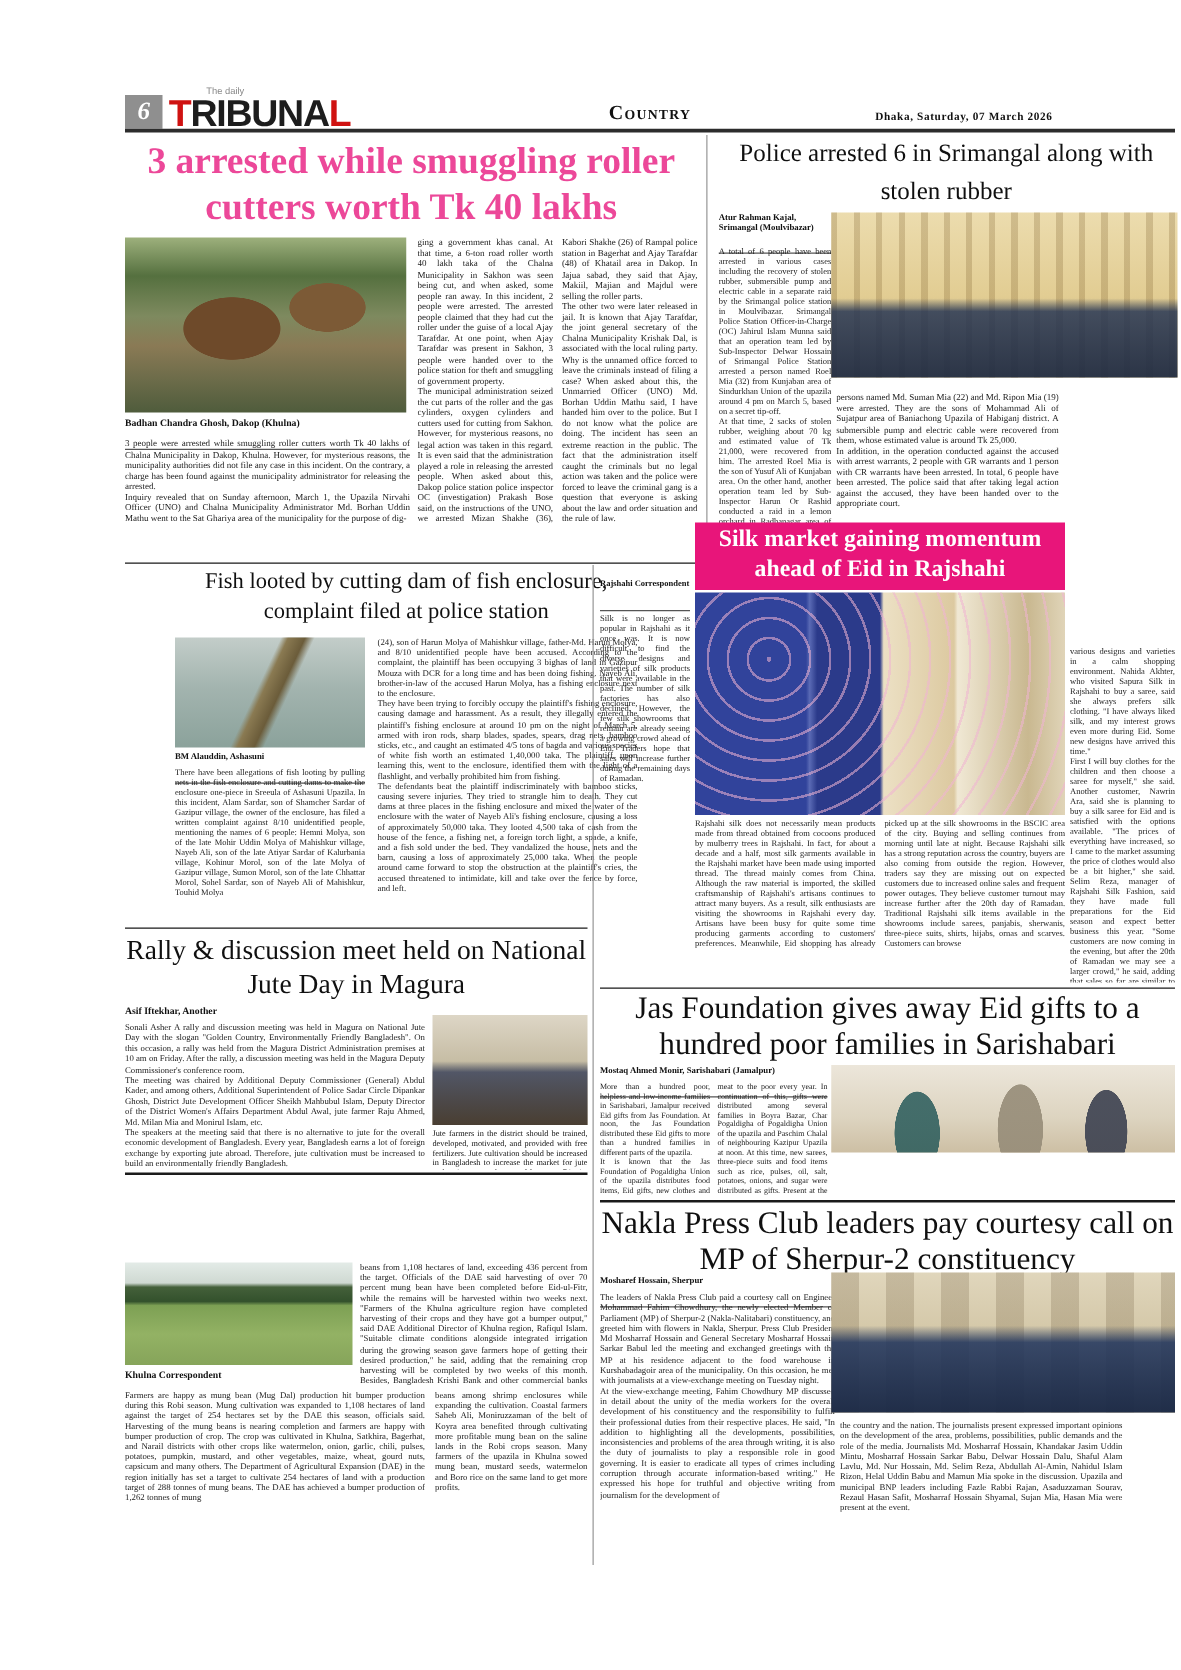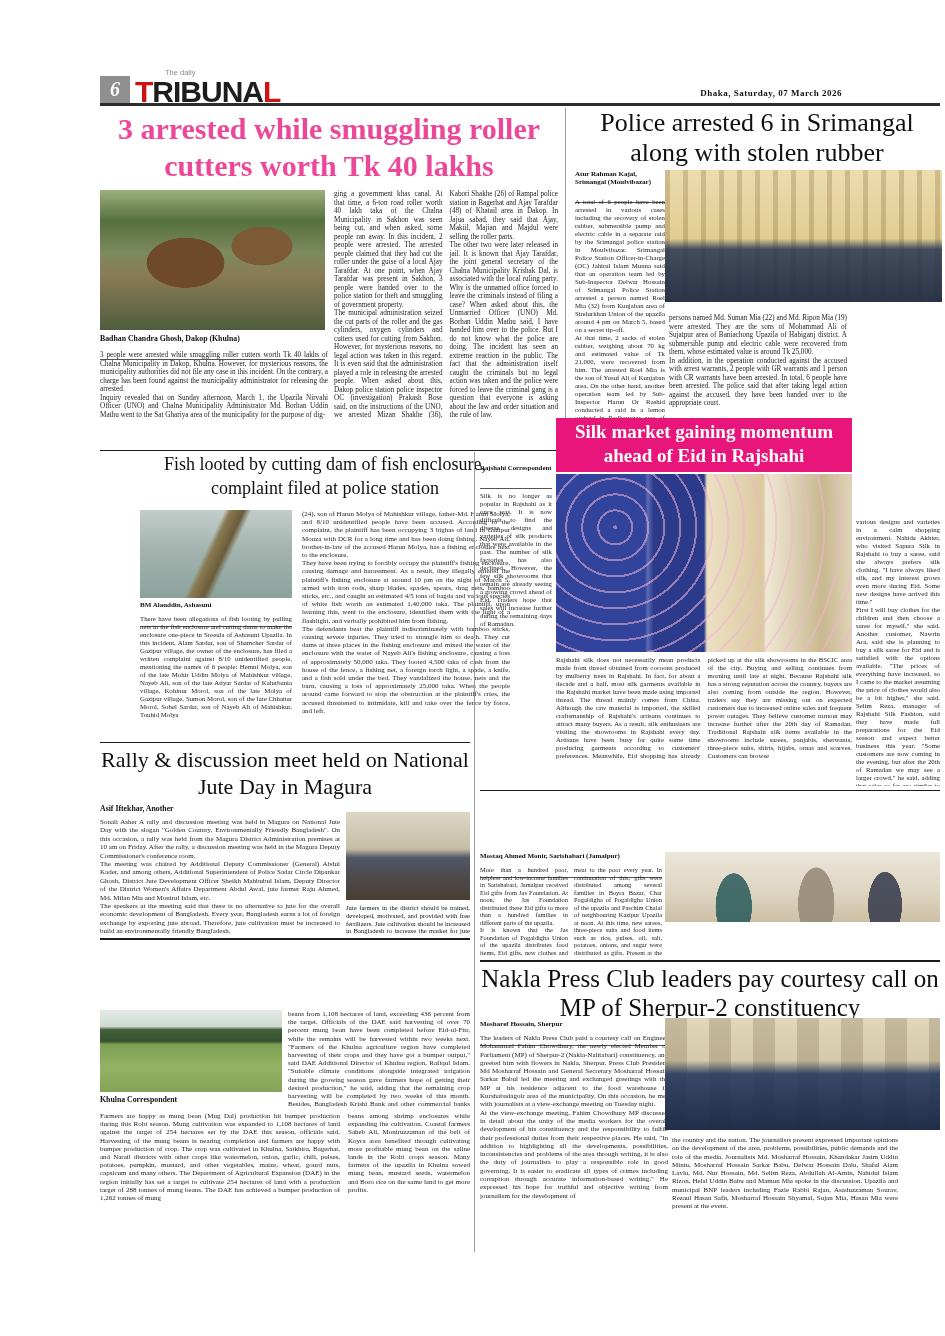--- a/index.html
+++ b/index.html
@@ -70,38 +70,39 @@
 </head>
 <body>
 
 <div class="sheet">
 
   <div class="abs pgnum">6</div>
   <div class="abs brand">
     <span class="brand-small">The daily</span>
     <div class="brand-word"><span class="red">T</span><span>RIBUNA</span><span class="red">L</span></div>
   </div>
+  <div class="abs section"><span>Country</span></div>
   <div class="abs dateline">Dhaka, Saturday, 07 March 2026</div>
   <div class="abs toprule"></div>
 
   <div class="abs" style="left:100px;top:110px;width:458px;height:339px;">
     <h1 class="hl hl-red" style="font-size:30px;line-height:37px;">3 arrested while smuggling roller cutters worth Tk 40 lakhs</h1>
     <div class="abs ph ph-roller" style="left:0;top:80px;width:225px;height:140px;"></div>
     <div class="abs byline" style="left:0;top:224px;width:225px;">Badhan Chandra Ghosh, Dakop (Khulna)</div>
     <div class="abs bt" style="left:0;top:241px;width:228px;height:98px;">3 people were arrested while smuggling roller cutters worth Tk 40 lakhs of Chalna Municipality in Dakop, Khulna. However, for mysterious reasons, the municipality authorities did not file any case in this incident. On the contrary, a charge has been found against the municipality administrator for releasing the arrested.
 Inquiry revealed that on Sunday afternoon, March 1, the Upazila Nirvahi Officer (UNO) and Chalna Municipality Administrator Md. Borhan Uddin Mathu went to the Sat Ghariya area of the municipality for the purpose of dig-</div>
     <div class="abs bt twocol" style="left:234px;top:80px;width:224px;height:259px;">ging a government khas canal. At that time, a 6-ton road roller worth 40 lakh taka of the Chalna Municipality in Sakhon was seen being cut, and when asked, some people ran away. In this incident, 2 people were arrested. The arrested people claimed that they had cut the roller under the guise of a local Ajay Tarafdar. At one point, when Ajay Tarafdar was present in Sakhon, 3 people were handed over to the police station for theft and smuggling of government property.
 The municipal administration seized the cut parts of the roller and the gas cylinders, oxygen cylinders and cutters used for cutting from Sakhon. However, for mysterious reasons, no legal action was taken in this regard. It is even said that the administration played a role in releasing the arrested people. When asked about this, Dakop police station police inspector OC (investigation) Prakash Bose said, on the instructions of the UNO, we arrested Mizan Shakhe (36), Kabori Shakhe (26) of Rampal police station in Bagerhat and Ajay Tarafdar (48) of Khatail area in Dakop. In Jajua sabad, they said that Ajay, Makiil, Majian and Majdul were selling the roller parts.
 The other two were later released in jail. It is known that Ajay Tarafdar, the joint general secretary of the Chalna Municipality Krishak Dal, is associated with the local ruling party. Why is the unnamed office forced to leave the criminals instead of filing a case? When asked about this, the Unmarried Officer (UNO) Md. Borhan Uddin Mathu said, I have handed him over to the police. But I do not know what the police are doing. The incident has seen an extreme reaction in the public. The fact that the administration itself caught the criminals but no legal action was taken and the police were forced to leave the criminal gang is a question that everyone is asking about the law and order situation and the rule of law.</div>
   </div>
 
   <div class="abs vr" style="left:565px;top:108px;height:341px;"></div>
 
   <div class="abs" style="left:572px;top:108px;width:370px;height:340px;">
-    <h2 class="hl" style="font-size:26px;line-height:30px;text-align:center;">Police arrested 6 in Srimangal along with stolen rubber</h2>
+    <h2 class="hl" style="font-size:20px;line-height:30px;text-align:center;">Police arrested 6 in Srimangal along with stolen rubber</h2>
     <div class="abs byline" style="left:3px;top:62px;width:90px;font-size:7px;line-height:8.2px;">Atur Rahman Kajal,
 Srimangal (Moulvibazar)</div>
     <div class="abs ph ph-srim" style="left:93px;top:62px;width:277px;height:132px;"></div>
     <div class="abs bt bt-sm" style="left:3px;top:90px;width:90px;height:236px;">A total of 6 people have been arrested in various cases including the recovery of stolen rubber, submersible pump and electric cable in a separate raid by the Srimangal police station in Moulvibazar. Srimangal Police Station Officer-in-Charge (OC) Jahirul Islam Munna said that an operation team led by Sub-Inspector Delwar Hossain of Srimangal Police Station arrested a person named Roel Mia (32) from Kunjaban area of Sindurkhan Union of the upazila around 4 pm on March 5, based on a secret tip-off.
 At that time, 2 sacks of stolen rubber, weighing about 70 kg and estimated value of Tk 21,000, were recovered from him. The arrested Roel Mia is the son of Yusuf Ali of Kunjaban area. On the other hand, another operation team led by Sub-Inspector Harun Or Rashid conducted a raid in a lemon orchard in Radhanagar area of Srimangal Upazila at around 2:30 am on March 6. At that time, two</div>
     <div class="abs bt" style="left:97px;top:206px;width:178px;height:118px;">persons named Md. Suman Mia (22) and Md. Ripon Mia (19) were arrested. They are the sons of Mohammad Ali of Sujatpur area of Baniachong Upazila of Habiganj district. A submersible pump and electric cable were recovered from them, whose estimated value is around Tk 25,000.
 In addition, in the operation conducted against the accused with arrest warrants, 2 people with GR warrants and 1 person with CR warrants have been arrested. In total, 6 people have been arrested. The police said that after taking legal action against the accused, they have been handed over to the appropriate court.</div>
   </div>
 
   <div class="abs hr1" style="left:100px;top:450px;width:458px;"></div>
@@ -139,20 +140,21 @@
 The meeting was chaired by Additional Deputy Commissioner (General) Abdul Kader, and among others, Additional Superintendent of Police Sadar Circle Dipankar Ghosh, District Jute Development Officer Sheikh Mahbubul Islam, Deputy Director of the District Women's Affairs Department Abdul Awal, jute farmer Raju Ahmed, Md. Milan Mia and Monirul Islam, etc.
 The speakers at the meeting said that there is no alternative to jute for the overall economic development of Bangladesh. Every year, Bangladesh earns a lot of foreign exchange by exporting jute abroad. Therefore, jute cultivation must be increased to build an environmentally friendly Bangladesh.</div>
     <div class="abs ph ph-rally" style="left:246px;top:66px;width:124px;height:88px;"></div>
     <div class="abs caption" style="left:246px;top:158px;width:124px;height:32px;">Jute farmers in the district should be trained, developed, motivated, and provided with free fertilizers. Jute cultivation should be increased in Bangladesh to increase the market for jute and jute products. Magura District Administration and District Jute Department, Magura organized this day.</div>
   </div>
 
   <div class="abs vr" style="left:474px;top:452px;height:800px;"></div>
   <div class="abs hr1" style="left:480px;top:790px;width:460px;"></div>
 
   <div class="abs" style="left:480px;top:792px;width:460px;height:166px;">
+    <h2 class="hl" style="font-size:25px;line-height:29px;">Jas Foundation gives away Eid gifts to a hundred poor families in Sarishabari</h2>
     <div class="abs byline" style="left:0;top:60px;width:182px;font-size:7px;">Mostaq Ahmed Monir, Sarishabari (Jamalpur)</div>
     <div class="abs bt twocol" style="left:0;top:74px;width:182px;height:92px;font-size:6.4px;line-height:7.5px;column-gap:6px;">More than a hundred poor, helpless and low-income families in Sarishabari, Jamalpur received Eid gifts from Jas Foundation. At noon, the Jas Foundation distributed these Eid gifts to more than a hundred families in different parts of the upazila.
 It is known that the Jas Foundation of Pogaldigha Union of the upazila distributes food items, Eid gifts, new clothes and meat to the poor every year. In continuation of this, gifts were distributed among several families in Boyra Bazar, Char Pogaldigha of Pogaldigha Union of the upazila and Paschim Chalal of neighbouring Kazipur Upazila at noon. At this time, new sarees, three-piece suits and food items such as rice, pulses, oil, salt, potatoes, onions, and sugar were distributed as gifts. Present at the time were Jas Foundation President Md.</div>
     <div class="abs ph ph-jas" style="left:185px;top:60px;width:275px;height:70px;"></div>
   </div>
 
   <div class="abs hr2" style="left:100px;top:938px;width:370px;"></div>
 
   <div class="abs" style="left:100px;top:942px;width:370px;height:303px;">
     <div class="abs ph ph-mung" style="left:0;top:68px;width:182px;height:82px;"></div>

